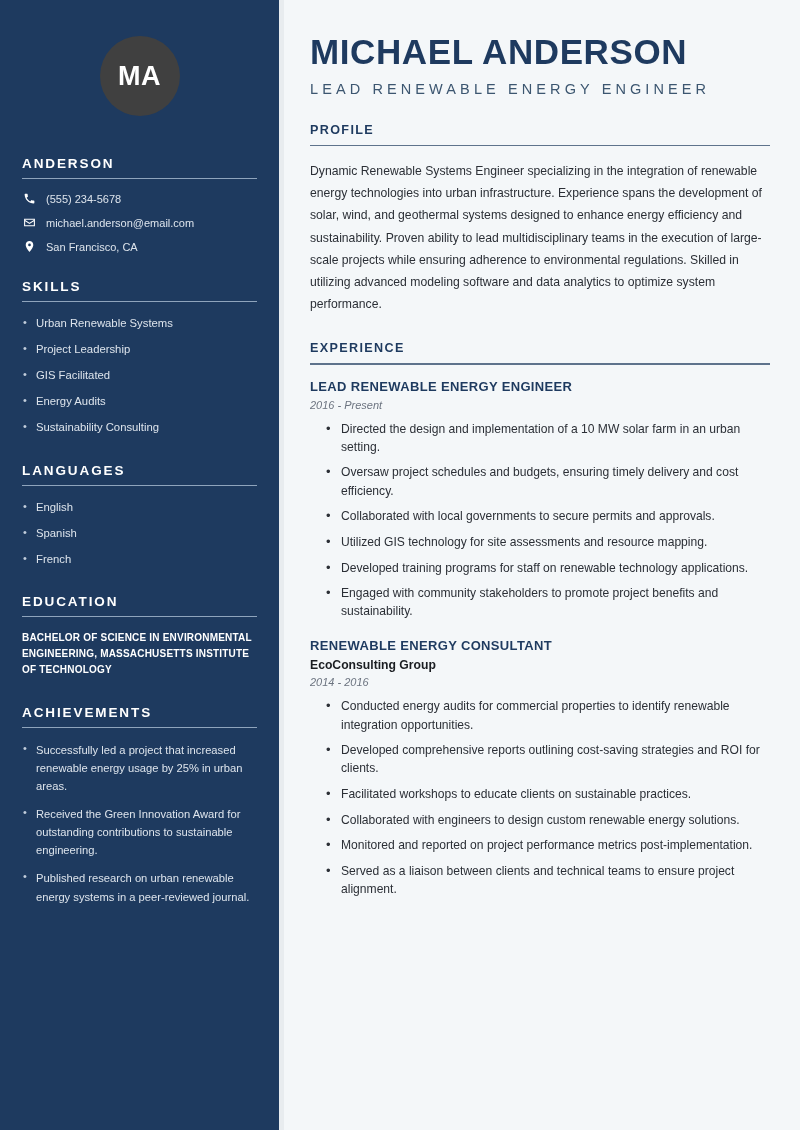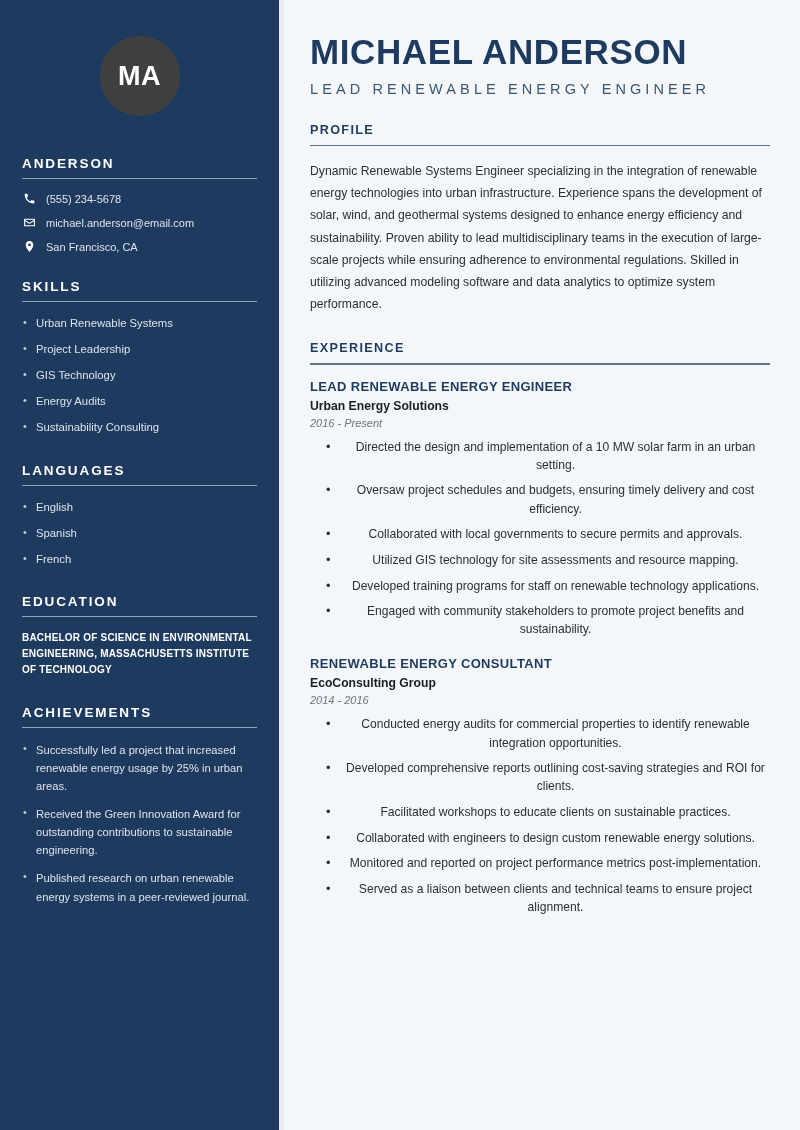--- a/index.html
+++ b/index.html
@@ -190,21 +190,21 @@
     font-weight: bold;
     color: #1A1D21;
     margin-bottom: 4px;
   }
   .job-dates {
     font-size: 11px;
     font-style: italic;
     color: #6C7480;
     margin-bottom: 9px;
   }
-  ul.job-list { list-style: none; padding-left: 16px; text-align: center; }
+  ul.job-list { list-style: none; padding-left: 16px; }
   ul.job-list li {
     position: relative;
     padding-left: 15px;
     margin-bottom: 7.5px;
     font-size: 12.1px;
     line-height: 1.5;
     color: #2B2F36;
   }
   ul.job-list li::before {
     content: "\2022";
@@ -255,21 +255,21 @@
       <span>San Francisco, CA</span>
     </div>
   </section>
 
   <section class="side-section">
     <div class="side-heading">SKILLS</div>
     <div class="side-rule"></div>
     <ul class="side-list">
       <li>Urban Renewable Systems</li>
       <li>Project Leadership</li>
-      <li>GIS Technology</li>
+      <li>GIS Facilitated</li>
       <li>Energy Audits</li>
       <li>Sustainability Consulting</li>
     </ul>
   </section>
 
   <section class="side-section">
     <div class="side-heading">LANGUAGES</div>
     <div class="side-rule"></div>
     <ul class="side-list">
       <li>English</li>
@@ -306,21 +306,20 @@
     <div class="main-rule"></div>
     <p class="profile-text">Dynamic Renewable Systems Engineer specializing in the integration of renewable energy technologies into urban infrastructure. Experience spans the development of solar, wind, and geothermal systems designed to enhance energy efficiency and sustainability. Proven ability to lead multidisciplinary teams in the execution of large-scale projects while ensuring adherence to environmental regulations. Skilled in utilizing advanced modeling software and data analytics to optimize system performance.</p>
   </section>
 
   <section class="main-section">
     <div class="main-heading">EXPERIENCE</div>
     <div class="main-rule"></div>
 
     <div class="job">
       <div class="job-title">LEAD RENEWABLE ENERGY ENGINEER</div>
-      <div class="job-company">Urban Energy Solutions</div>
       <div class="job-dates">2016 - Present</div>
       <ul class="job-list">
         <li>Directed the design and implementation of a 10 MW solar farm in an urban setting.</li>
         <li>Oversaw project schedules and budgets, ensuring timely delivery and cost efficiency.</li>
         <li>Collaborated with local governments to secure permits and approvals.</li>
         <li>Utilized GIS technology for site assessments and resource mapping.</li>
         <li>Developed training programs for staff on renewable technology applications.</li>
         <li>Engaged with community stakeholders to promote project benefits and sustainability.</li>
       </ul>
     </div>

